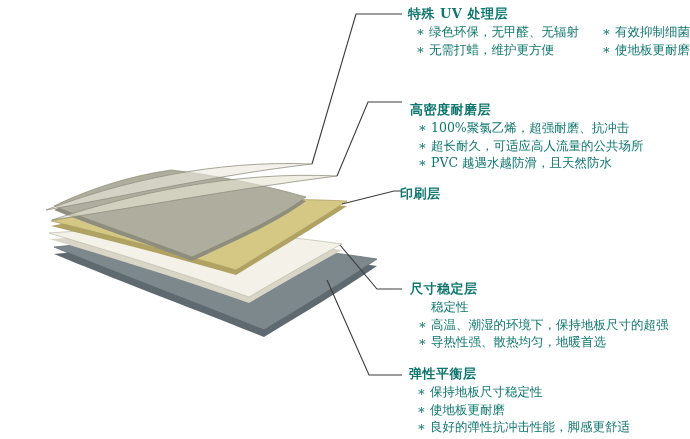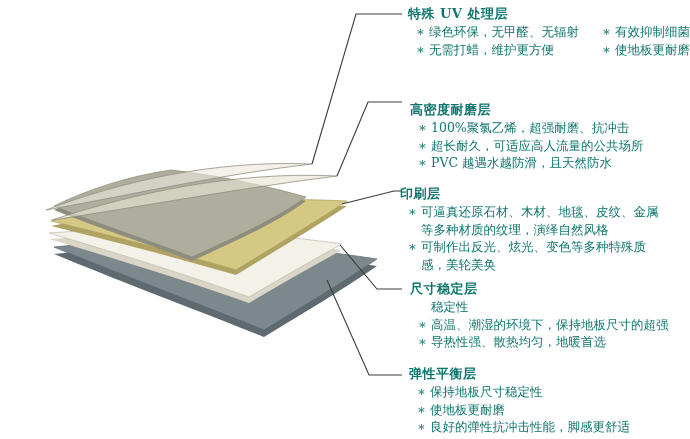--- a/index.html
+++ b/index.html
@@ -84,26 +84,20 @@
     <div class="sec-title">高密度耐磨层</div>
     <div class="bullets">
       <div class="line"><span class="star">∗</span><span>100%聚氯乙烯，超强耐磨、抗冲击</span></div>
       <div class="line"><span class="star">∗</span><span>超长耐久，可适应高人流量的公共场所</span></div>
       <div class="line"><span class="star">∗</span><span>PVC 越遇水越防滑，且天然防水</span></div>
     </div>
   </div>
 
   <div class="sec" style="left:356px;top:185px;">
     <div class="sec-title">印刷层</div>
-    <div class="bullets">
-      <div class="line"><span class="star">∗</span><span>可逼真还原石材、木材、地毯、皮纹、金属</span></div>
-      <div class="line indent"><span>等多种材质的纹理，演绎自然风格</span></div>
-      <div class="line"><span class="star">∗</span><span>可制作出反光、炫光、变色等多种特殊质</span></div>
-      <div class="line indent"><span>感，美轮美奂</span></div>
-    </div>
   </div>
 
   <div class="sec" style="left:366px;top:280px;">
     <div class="sec-title">尺寸稳定层</div>
     <div class="bullets">
       <div class="line indent"><span>稳定性</span></div>
       <div class="line"><span class="star">∗</span><span>高温、潮湿的环境下，保持地板尺寸的超强</span></div>
       <div class="line"><span class="star">∗</span><span>导热性强、散热均匀，地暖首选</span></div>
     </div>
   </div>

